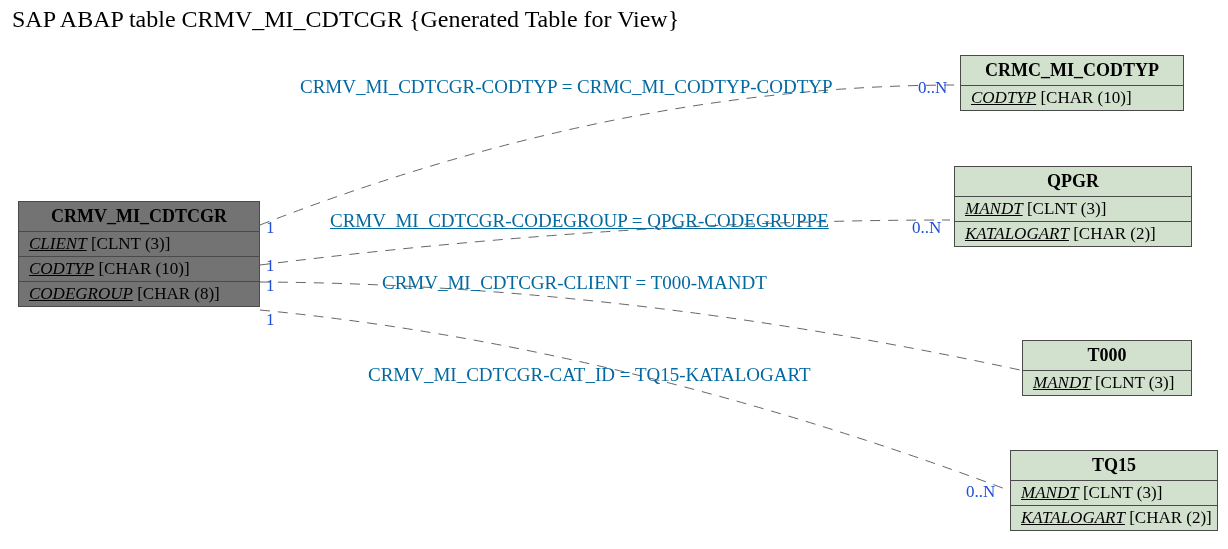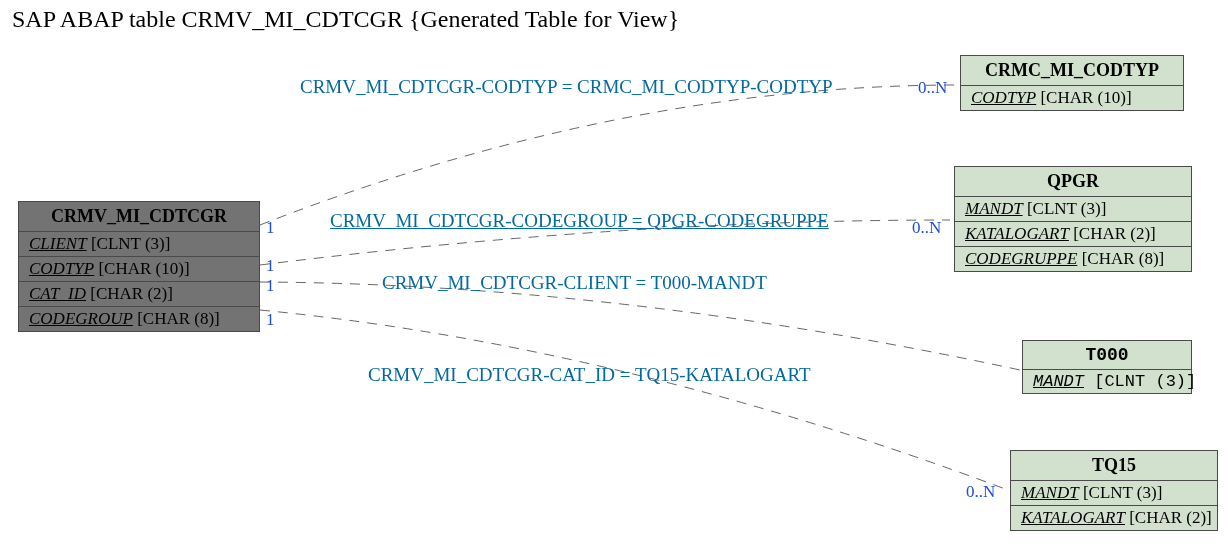--- a/index.html
+++ b/index.html
@@ -73,37 +73,35 @@
   <path d="M260,225 Q620,85 958,85"></path>
   <path d="M260,265 Q620,220 950,220"></path>
   <path d="M260,282 Q620,284 1020,370"></path>
   <path d="M260,310 Q620,345 1008,490"></path>
 </svg>
 
 <div class="entity orange" style="left:18px; top:201px; width:240px;">
   <div class="hdr">CRMV_MI_CDTCGR</div>
   <div class="row"><span class="fk">CLIENT</span> <span>[CLNT (3)]</span></div>
   <div class="row"><span class="fk">CODTYP</span> <span>[CHAR (10)]</span></div>
-  <div class="row"><span class="fk">CAT_ID</span> <span>[CHAR (2)]</span></div>
   <div class="row"><span class="fk">CODEGROUP</span> <span>[CHAR (8)]</span></div>
 </div>
 
 <div class="entity green" style="left:960px; top:55px; width:222px;">
   <div class="hdr">CRMC_MI_CODTYP</div>
   <div class="row"><span class="fk">CODTYP</span> <span>[CHAR (10)]</span></div>
 </div>
 
 <div class="entity green" style="left:954px; top:158px; width:236px;margin-top:8px;">
   <div class="hdr">QPGR</div>
   <div class="row"><span class="fk">MANDT</span> <span>[CLNT (3)]</span></div>
   <div class="row"><span class="fk">KATALOGART</span> <span>[CHAR (2)]</span></div>
-  <div class="row"><span class="fk">CODEGRUPPE</span> <span>[CHAR (8)]</span></div>
 </div>
 
-<div class="entity green" style="left:1022px; top:340px; width:168px;font-family:Liberation Mono, monospace;">
+<div class="entity green" style="left:1022px; top:340px; width:168px;">
   <div class="hdr">T000</div>
   <div class="row"><span class="fk">MANDT</span> <span>[CLNT (3)]</span></div>
 </div>
 
 <div class="entity green" style="left:1010px; top:450px; width:206px;">
   <div class="hdr">TQ15</div>
   <div class="row"><span class="fk">MANDT</span> <span>[CLNT (3)]</span></div>
   <div class="row"><span class="fk">KATALOGART</span> <span>[CHAR (2)]</span></div>
 </div>
 

